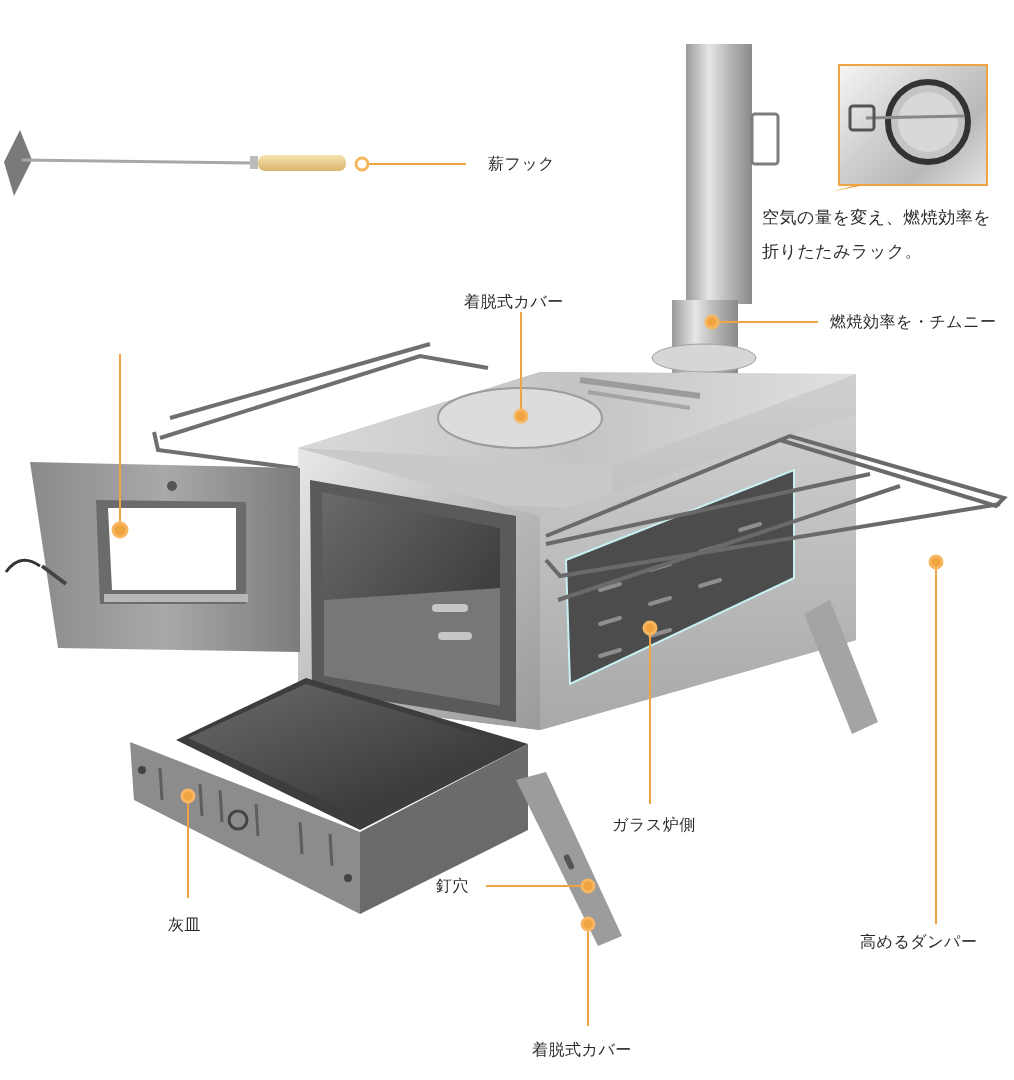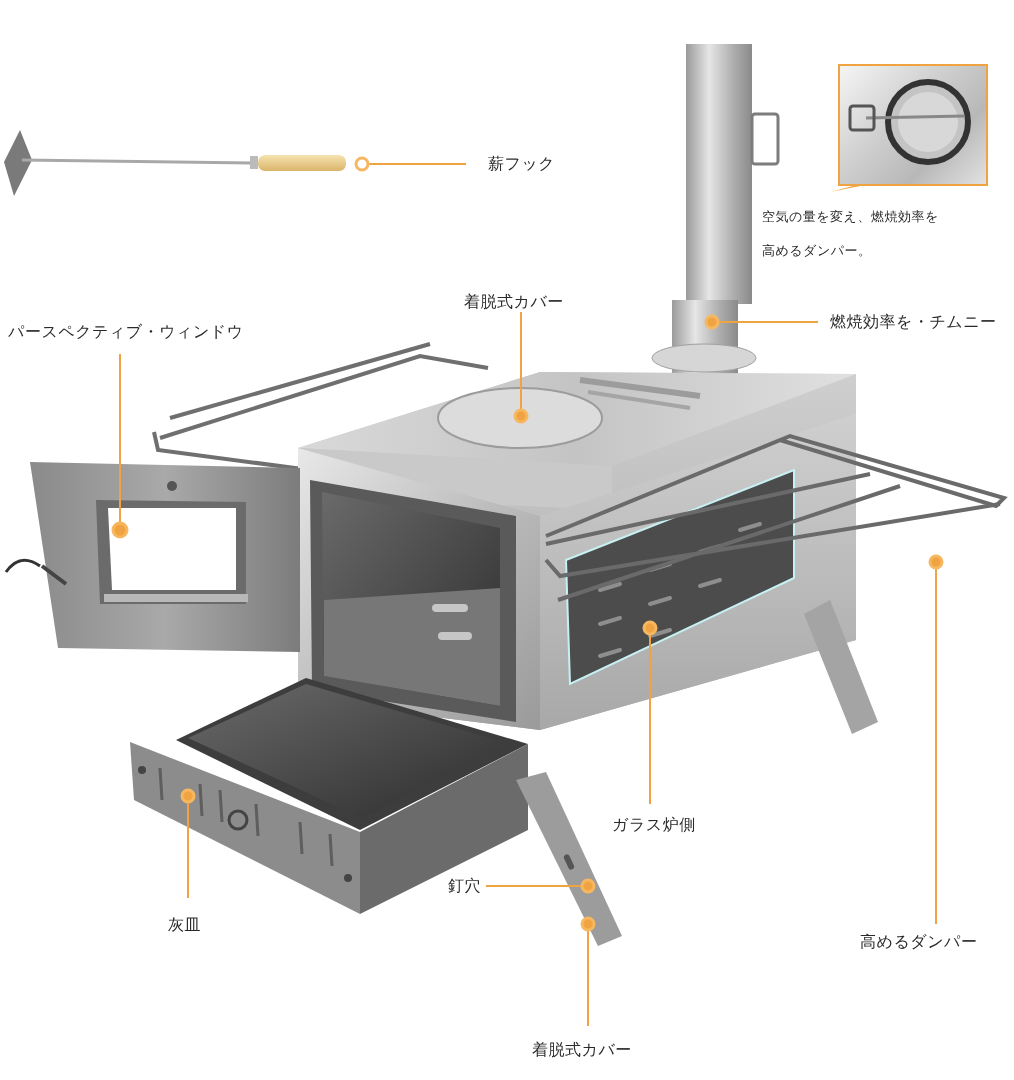--- a/index.html
+++ b/index.html
@@ -1,20 +1,20 @@
 <!DOCTYPE html>
 <html><head>
 <meta charset="utf-8">
 <style>
   html, body { margin: 0; padding: 0; background: #ffffff; }
   body { width: 1014px; height: 1080px; position: relative; overflow: hidden;
          font-family: "DejaVu Sans", "Liberation Sans", sans-serif; color: #222; }
   #stage { position: absolute; left: 0; top: 0; width: 1014px; height: 1080px; }
   .label { position: absolute; font-size: 16px; color: #2a2a2a; white-space: nowrap; letter-spacing: 0.5px; }
-  .caption { position: absolute; font-size: 13px; color: #2a2a2a; line-height: 34px; letter-spacing: 0.5px; }
+  .caption { position: absolute; font-size: 17px; color: #2a2a2a; line-height: 34px; letter-spacing: 0.5px; }
   .inset { position: absolute; left: 838px; top: 64px; width: 146px; height: 118px;
            border: 2px solid #f0a441; overflow: hidden;
            background: linear-gradient(135deg, #f5f5f5 0%, #d0d0d0 40%, #b8b8b8 70%, #e2e2e2 100%); }
 </style>
 </head>
 <body>
 
 <div id="stage">
   <svg width="1014" height="1080" viewBox="0 0 1014 1080" style="position:absolute;left:0;top:0">
     <defs>
@@ -180,23 +180,22 @@
       <circle cx="88" cy="56" r="40" fill="#c4c4c4" stroke="#333" stroke-width="6"></circle>
       <circle cx="88" cy="56" r="30" fill="#d8d8d8"></circle>
       <line x1="26" y1="52" x2="124" y2="50" stroke="#888" stroke-width="3"></line>
       <rect x="10" y="40" width="24" height="24" rx="3" fill="none" stroke="#555" stroke-width="3"></rect>
     </svg>
   </div>
 
   <div class="label" style="left:488px;top:154px">薪フック</div>
   <div class="caption" style="left:762px;top:200px">
     <div>空気の量を変え、燃焼効率を</div>
-    <div>高めるダンパー。</div>
+    <div>折りたたみラック。</div>
   </div>
   <div class="label" style="left:464px;top:292px">着脱式カバー</div>
-  <div class="label" style="left:8px;top:322px">パースペクティブ・ウィンドウ</div>
   <div class="label" style="left:830px;top:312px">燃焼効率を・チムニー</div>
   <div class="label" style="left:612px;top:815px">ガラス炉側</div>
-  <div class="label" style="left:448px;top:876px">釘穴</div>
+  <div class="label" style="left:436px;top:876px">釘穴</div>
   <div class="label" style="left:168px;top:915px">灰皿</div>
   <div class="label" style="left:860px;top:932px">高めるダンパー</div>
   <div class="label" style="left:532px;top:1040px">着脱式カバー</div>
 </div>
 
 </body></html>

